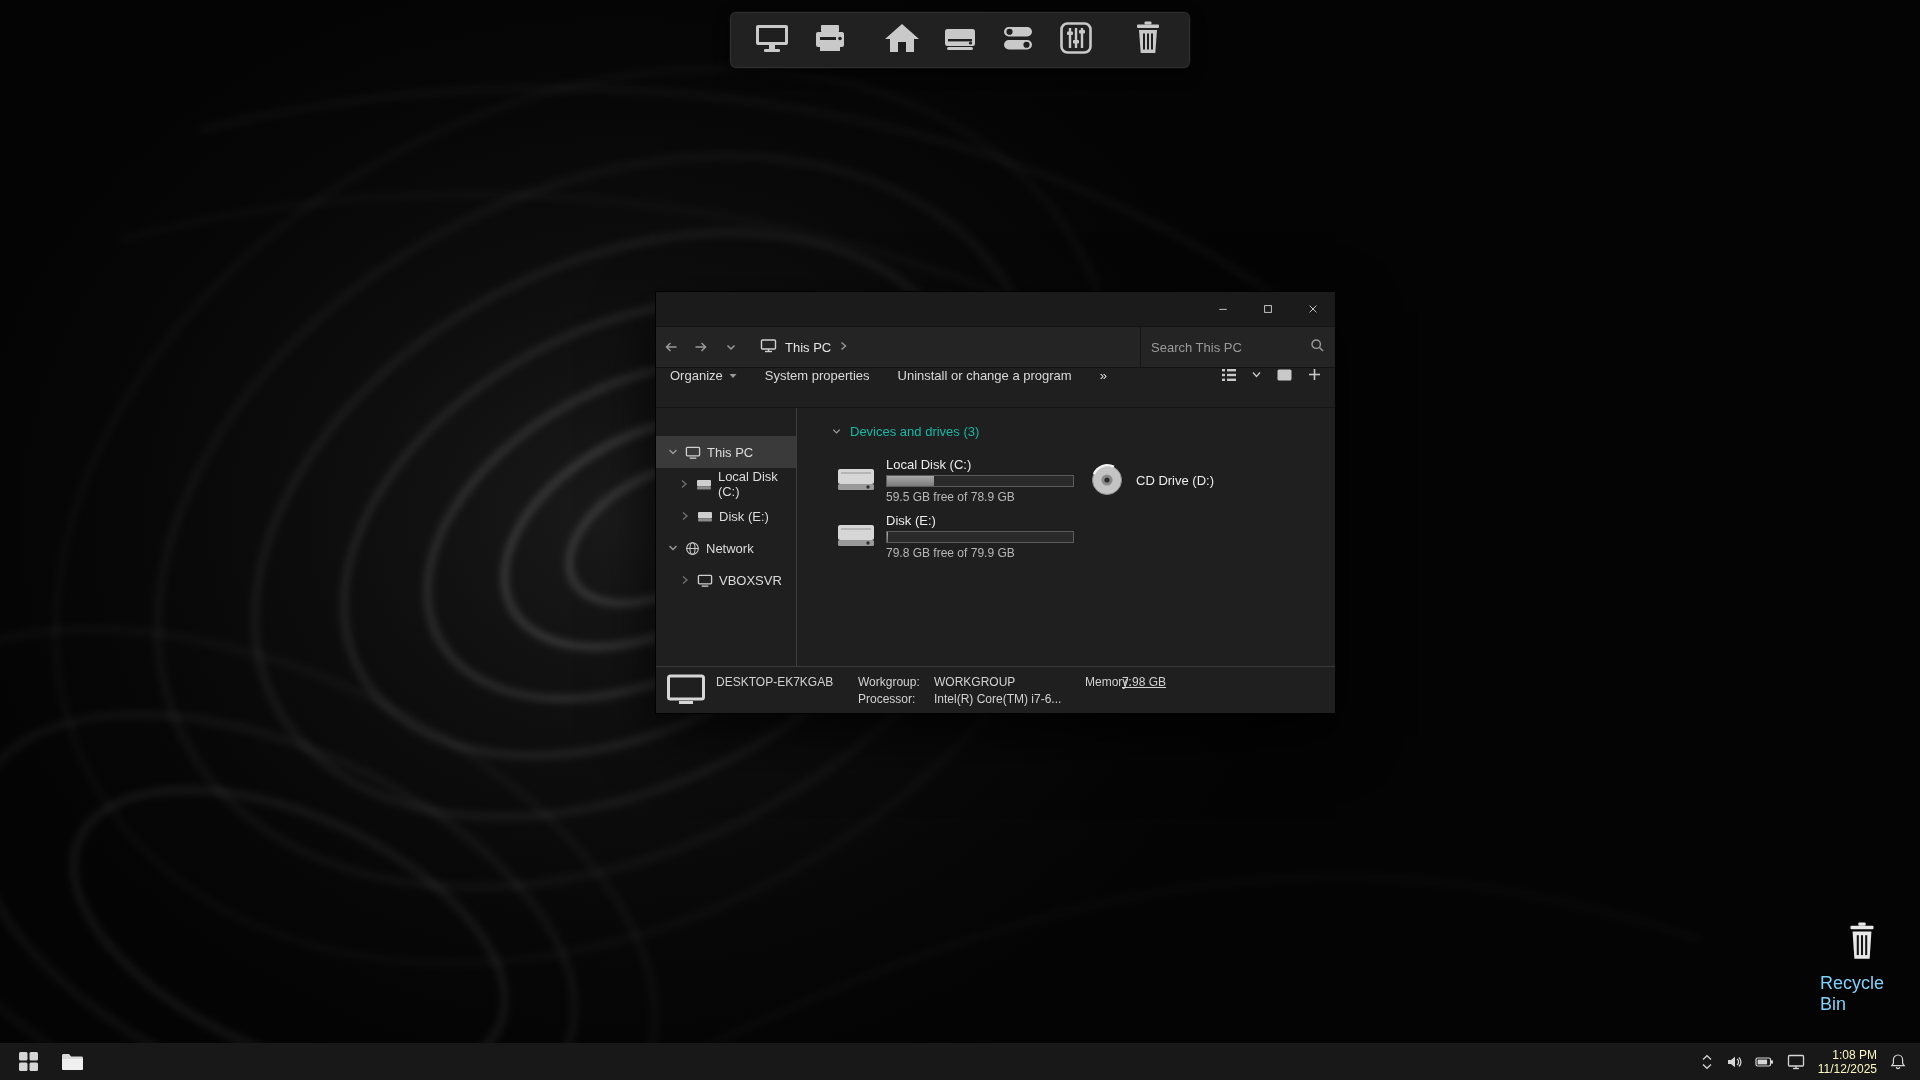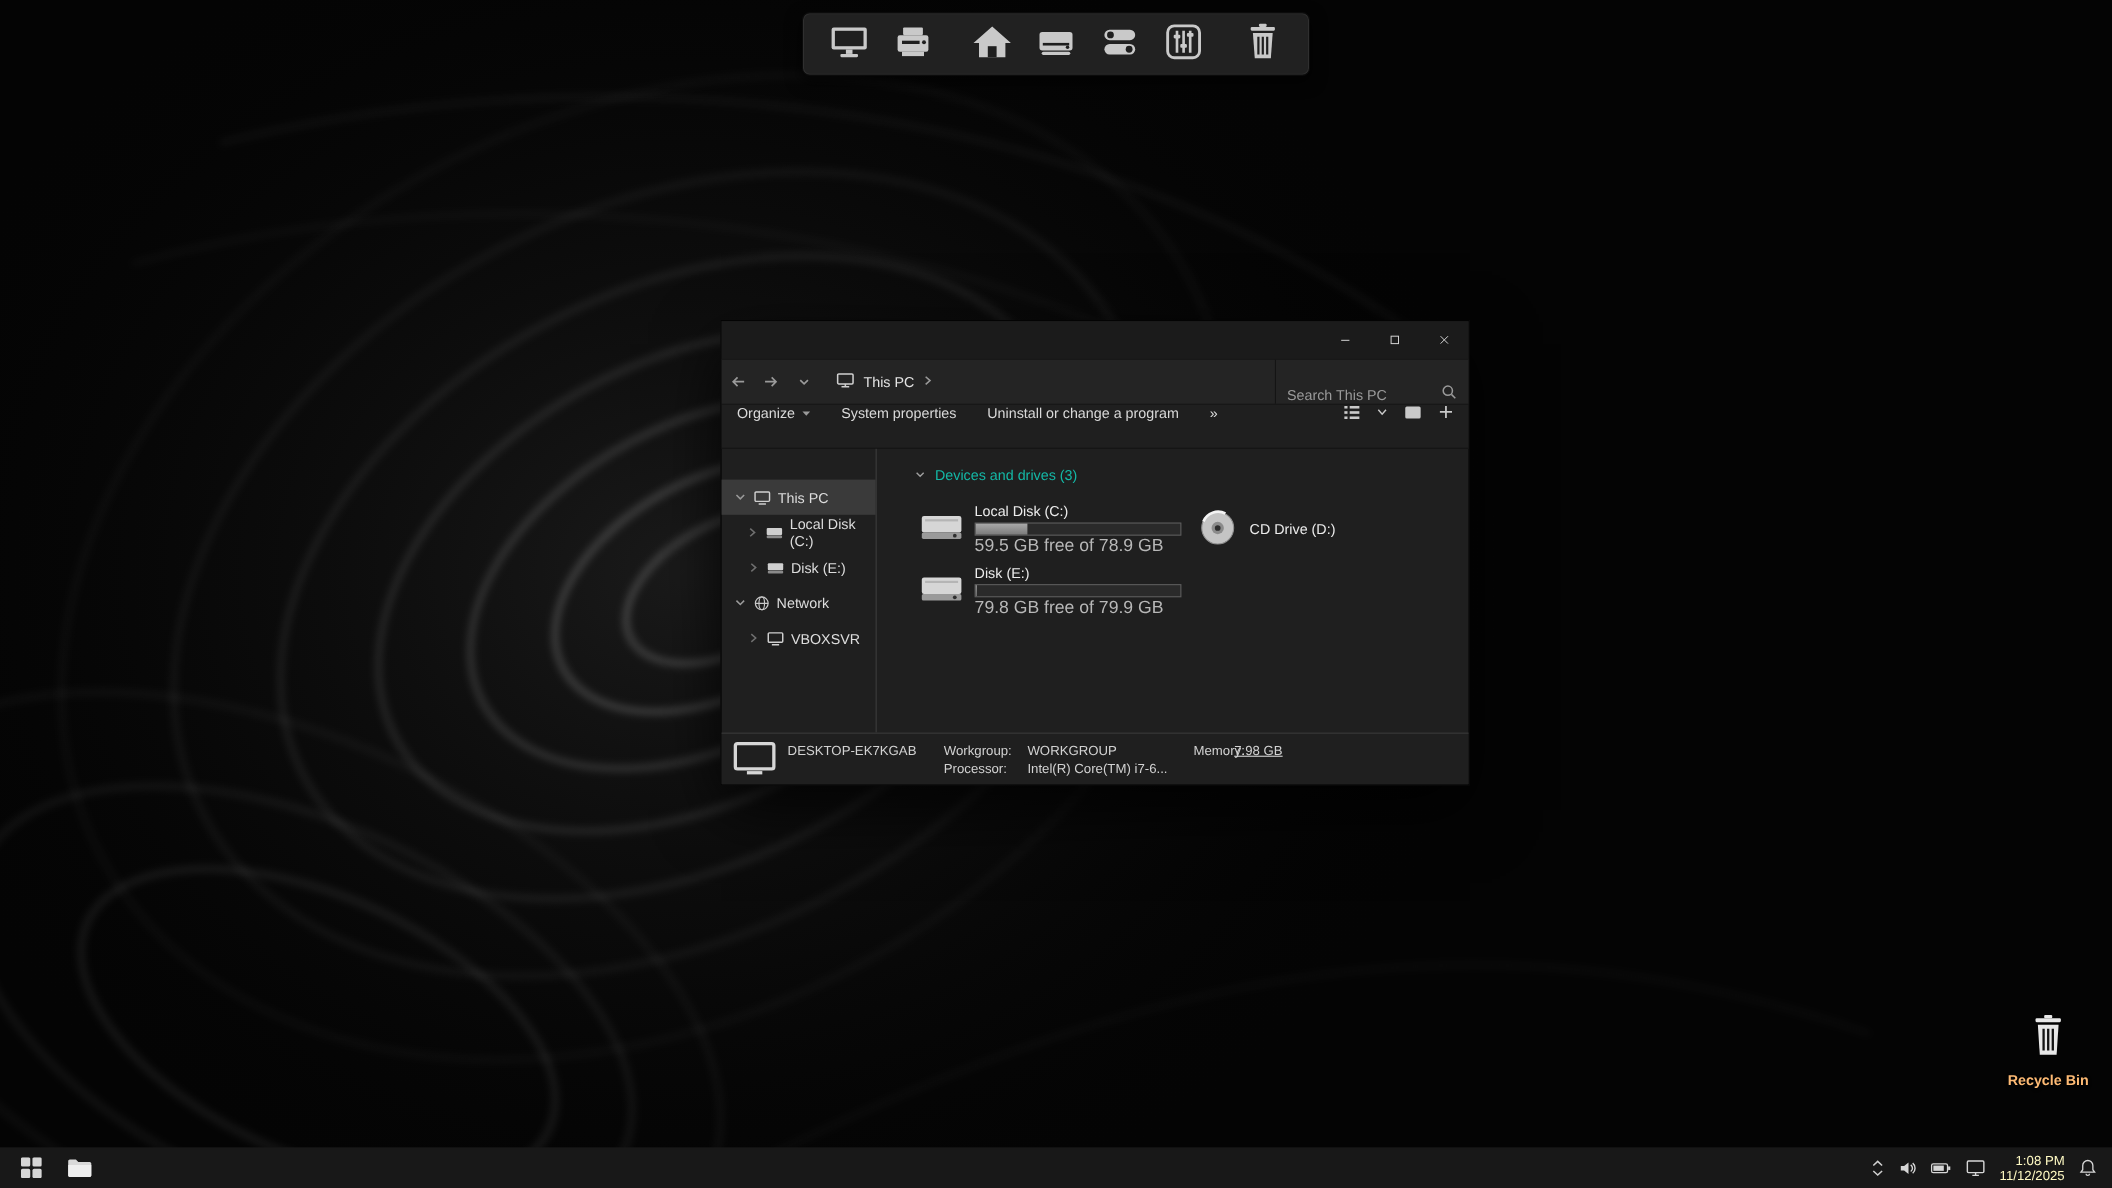--- a/index.html
+++ b/index.html
@@ -28,21 +28,21 @@
   .caption-btn { width:45px; height:34px; display:flex; align-items:center; justify-content:center; }
   .caption-btn svg { width:12px; height:12px; stroke:#d4d4d4; stroke-width:1.2; fill:none; }
 
   .navbar { height:42px; background:#242424; border-top:1px solid #141414; border-bottom:1px solid #141414;
             display:flex; align-items:center; }
   .nav-btn { width:30px; height:100%; display:flex; align-items:center; justify-content:center; }
   .nav-btn svg { stroke:#9a9a9a; fill:none; stroke-width:1.5; }
   .addressbar { flex:1; height:100%; display:flex; align-items:center; gap:8px; padding-left:14px; }
   .addr-text { color:#e4e4e4; }
   .addr-sep svg { stroke:#9a9a9a; fill:none; stroke-width:1.4; }
-  .searchbox { width:176px; height:100%; border-left:1px solid #141414; display:flex; align-items:flex-end; padding:0 10px; gap:6px; }
+  .searchbox { width:195px; height:100%; border-left:1px solid #141414; display:flex; align-items:center; padding:0 10px; gap:6px; }
   .searchbox input { flex:1; background:transparent; border:none; outline:none; color:#e0e0e0; font:inherit; min-width:0; }
   .searchbox input::placeholder { color:#9a9a9a; }
 
   .cmdbar { height:40px; display:flex; align-items:flex-start; padding:0 14px; gap:28px; background:#1f1f1f; border-bottom:1px solid #141414; color:#d9d9d9; }
   .cmd-item { display:flex; align-items:center; gap:6px; color:#d9d9d9; }
   .cmd-right { margin-left:auto; display:flex; align-items:center; gap:16px; }
   .cmd-icon-btn { display:flex; align-items:center; justify-content:center; }
 
   .win-body { flex:1; min-height:0; display:flex; }
   .sidebar { width:141px; padding-top:28px; border-right:1px solid #3d3d3d; flex-shrink:0; }
@@ -56,33 +56,33 @@
   .content { flex:1; padding:14px 0 0 34px; }
   .group-header { display:flex; align-items:center; gap:8px; color:#14b8a6; height:18px; }
   .group-header svg { stroke:#9f9f9f; fill:none; stroke-width:1.4; }
   .drive-grid { display:grid; grid-template-columns:252px 252px; margin-top:12px; }
   .drive-item { height:56px; display:flex; gap:9px; align-items:center; padding:2px 4px; border-radius:2px; }
   .drive-ic { flex-shrink:0; display:flex; }
   .drive-info { display:flex; flex-direction:column; }
   .drive-name { color:#ececec; line-height:16px; }
   .drive-bar { width:188px; height:12px; background:#2a2a2a; border:1px solid #5c5c5c; margin:2px 0 3px 0; }
   .drive-bar-fill { height:100%; background:linear-gradient(#a9a9a9,#7b7b7b); }
-  .drive-free { font-size:16px; color:#b8b8b8; line-height:14px; }
+  .drive-free { font-size:12px; color:#b8b8b8; line-height:14px; }
   .drive-item.cd .drive-name { line-height:normal; }
 
   .statusbar { height:47px; border-top:1px solid #3a3a3a; display:flex; align-items:center; padding-left:10px; background:#1f1f1f; }
   .status-ic { margin-right:10px; display:flex; }
   .status-grid { display:grid; grid-template-columns:142px 76px 130px 58px auto; grid-auto-rows:17px; align-items:center; font-size:12px; color:#d2d2d2; }
   .r1c1{grid-row:1;grid-column:1;} .r1c2{grid-row:1;grid-column:2;} .r1c3{grid-row:1;grid-column:3;}
   .r1c4{grid-row:1;grid-column:4;margin-left:21px;} .r1c5{grid-row:1;grid-column:5;text-decoration:underline;}
   .r2c2{grid-row:2;grid-column:2;} .r2c3{grid-row:2;grid-column:3;}
 
   
   .recycle { position:absolute; left:1820px; top:920px; width:84px; display:flex; flex-direction:column; align-items:center; gap:5px; z-index:4; cursor:default; }
-  .recycle-label { font-size:13px; color:#fdba74; text-shadow:0 1px 3px #000;font-weight:bold; }
+  .recycle-label { font-size:18px; color:#7dd3fc; text-shadow:0 1px 3px #000; }
 
   
   .taskbar { position:absolute; left:0; bottom:0; width:1920px; height:37px; background:#181818; z-index:10;
              display:flex; align-items:center; padding:0 6px; }
   .tb-btn { width:44px; height:37px; display:flex; align-items:center; justify-content:center; }
   .tray { margin-left:auto; display:flex; align-items:center; gap:13px; padding-right:8px; }
   .tray-btn { display:flex; align-items:center; justify-content:center; height:37px; }
   .clock { text-align:right; font-size:12px; color:#fef9c3; line-height:14px; cursor:default; }
 </style>
 </head>

